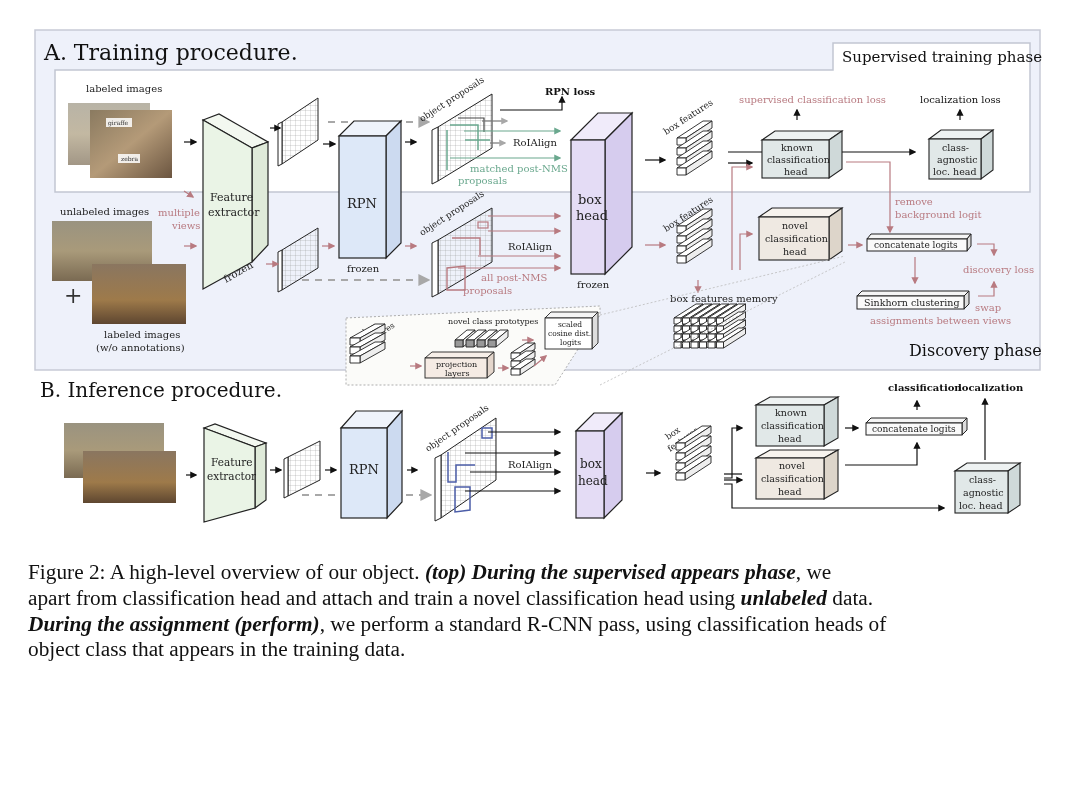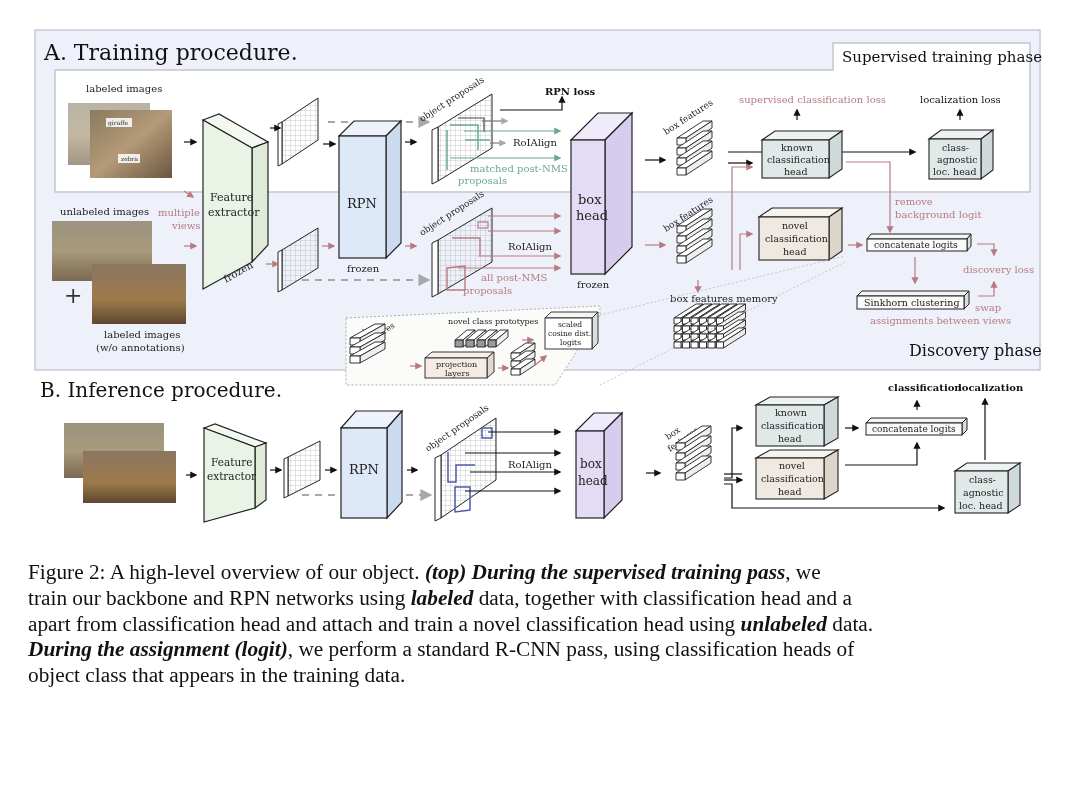--- a/index.html
+++ b/index.html
@@ -481,18 +481,17 @@
     <path d="M955,471 L967,463 L1020,463 L1008,471 Z" fill="#eef2f2" stroke="#222" stroke-width="1.1"></path>
     <path d="M1008,471 L1020,463 L1020,505 L1008,513 Z" fill="#cfd9d9" stroke="#222" stroke-width="1.1"></path>
     <rect x="955" y="471" width="53" height="42" fill="#e1e8e8" stroke="#222" stroke-width="1.1"></rect>
   </g>
   <text x="969" y="483" font-size="9.5" fill="#222">class-</text>
   <text x="963" y="496" font-size="9.5" fill="#222">agnostic</text>
   <text x="959" y="509" font-size="9.5" fill="#222">loc. head</text>
 </svg>
 
 <div class="caption">
-  <div><span>Figure 2:   A high-level overview of our object. </span><span class="i">(top) </span><span class="bi">During the supervised training pass</span><span>, we</span></div>
-  <div><span>train our backbone and RPN networks using </span><span class="i">labeled</span><span> data, together with classification head and a</span></div>
+  <div><span>Figure 2:   A high-level overview of our object. </span><span class="i">(top) </span><span class="bi">During the supervised appears phase</span><span>, we</span></div>
   <div><span>apart from classification head and attach and train a novel classification head using </span><span class="i">unlabeled</span><span> data.</span></div>
-  <div><span class="bi">During the assignment</span><span class="i"> (logit)</span><span>, we perform a standard R-CNN pass, using classification heads of</span></div>
+  <div><span class="bi">During the assignment</span><span class="i"> (perform)</span><span>, we perform a standard R-CNN pass, using classification heads of</span></div>
   <div><span>object class that appears in the training data.</span></div>
 </div>
 
 </body></html>

